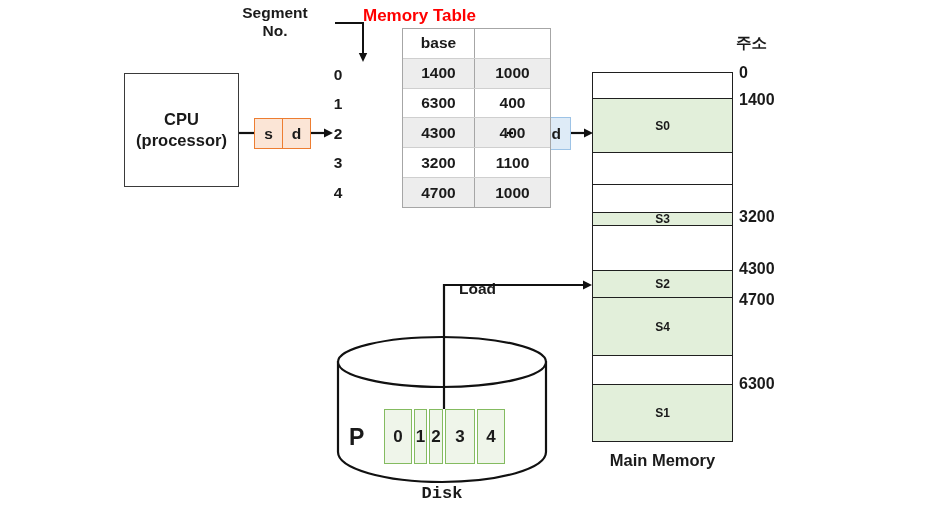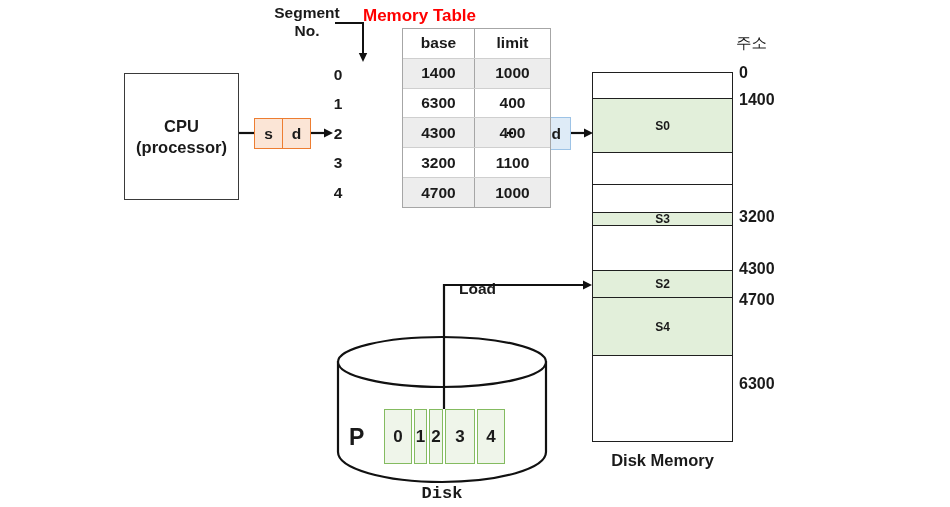--- a/index.html
+++ b/index.html
@@ -11,30 +11,30 @@
     width: 950px;
     height: 507px;
     background: #ffffff;
     overflow: hidden;
   }
   .abs { position: absolute; }
   svg.layer { position: absolute; left: 0; top: 0; pointer-events: none; }
 
   
   .cpu-box {
-    left: 124px; top: 73px; width: 115px; height: 127px;
+    left: 124px; top: 73px; width: 115px; height: 114px;
     border: 1.6px solid #3a3a3a; background: #fff;
     display: flex; flex-direction: column; justify-content: center; align-items: center;
   }
   .cpu-box div { font-weight: bold; font-size: 16.5px; line-height: 21px; }
 
   
   .seg-no {
     left: 238px; top: 4px; width: 74px; text-align: center;
-    font-weight: bold; font-size: 15.5px; line-height: 18px; margin-left: 32px;
+    font-weight: bold; font-size: 15.5px; line-height: 18px;
   }
 
   
   .register { display: flex; }
   .register .cell {
     flex: 1; display: flex; align-items: center; justify-content: center;
     font-weight: bold; font-size: 15.5px;
   }
   .reg-sd {
     left: 254px; top: 118px; width: 57px; height: 31px;
@@ -84,21 +84,21 @@
     font-weight: 600; font-size: 12px;
   }
   .mem-divider {
     position: absolute; left: 0; width: 100%; height: 0;
     border-top: 1.5px solid #1f1f1f;
   }
   .addr {
     left: 739px; font-weight: bold; font-size: 16px; transform: translateY(-50%);
     white-space: nowrap;
   }
-  .addr-title { left: 736px; top: 33px; font-weight: normal; font-size: 15.5px; }
+  .addr-title { left: 736px; top: 33px; font-weight: bold; font-size: 15.5px; }
   .mm-label {
     left: 592px; top: 451px; width: 141px; text-align: center;
     font-weight: bold; font-size: 16.5px;
   }
 
   
   .disk-cells { left: 384px; top: 409px; width: 121px; height: 55px; }
   .disk-cell {
     position: absolute; top: 0; height: 55px;
     background: #EFF5EA; border: 1.5px solid #84BB60;
@@ -137,21 +137,20 @@
   <div class="abs seg-no">
     <div>Segment</div>
     <div>No.</div>
   </div>
 
   <div class="abs table-title">Memory Table</div>
 
   <div class="abs seg-table">
     <div class="trow thead">
       <div class="tcell c1">base</div>
-      <div class="tcell c2">limit</div>
     </div>
     <div class="trow shade">
       <div class="tcell c1">1400</div>
       <div class="tcell c2">1000</div>
     </div>
     <div class="trow">
       <div class="tcell c1">6300</div>
       <div class="tcell c2">400</div>
     </div>
     <div class="trow shade">
@@ -173,31 +172,32 @@
   <div class="abs rownum" style="top:133.5px">2</div>
   <div class="abs rownum" style="top:163px">3</div>
   <div class="abs rownum" style="top:192.5px">4</div>
 
   <div class="abs memory-box">
     <div class="mem-seg" style="top:25px;  height:55px;">S0</div>
     <div class="mem-divider" style="top:111px;"></div>
     <div class="mem-seg" style="top:139px; height:14px;">S3</div>
     <div class="mem-seg" style="top:197px; height:28px;">S2</div>
     <div class="mem-seg" style="top:225px; height:58px; border-top:none;">S4</div>
+    <div class="mem-seg" style="top:311px; bottom:0; height:auto; border-bottom:none;">S1</div>
   </div>
 
   <div class="abs addr-title">주소</div>
   <div class="abs addr" style="top:73px">0</div>
   <div class="abs addr" style="top:100px">1400</div>
   <div class="abs addr" style="top:217px">3200</div>
   <div class="abs addr" style="top:269px">4300</div>
   <div class="abs addr" style="top:300px">4700</div>
   <div class="abs addr" style="top:384px">6300</div>
 
-  <div class="abs mm-label">Disk Memory</div>
+  <div class="abs mm-label">Main Memory</div>
 
   <div class="abs p-label">P</div>
   <div class="abs disk-cells">
     <div class="disk-cell" style="left:0;   width:28px;">0</div>
     <div class="disk-cell" style="left:30px; width:13px;">1</div>
     <div class="disk-cell" style="left:45px; width:14px;">2</div>
     <div class="disk-cell" style="left:61px; width:30px;">3</div>
     <div class="disk-cell" style="left:93px; width:28px;">4</div>
   </div>
   <div class="abs disk-label">Disk</div>

